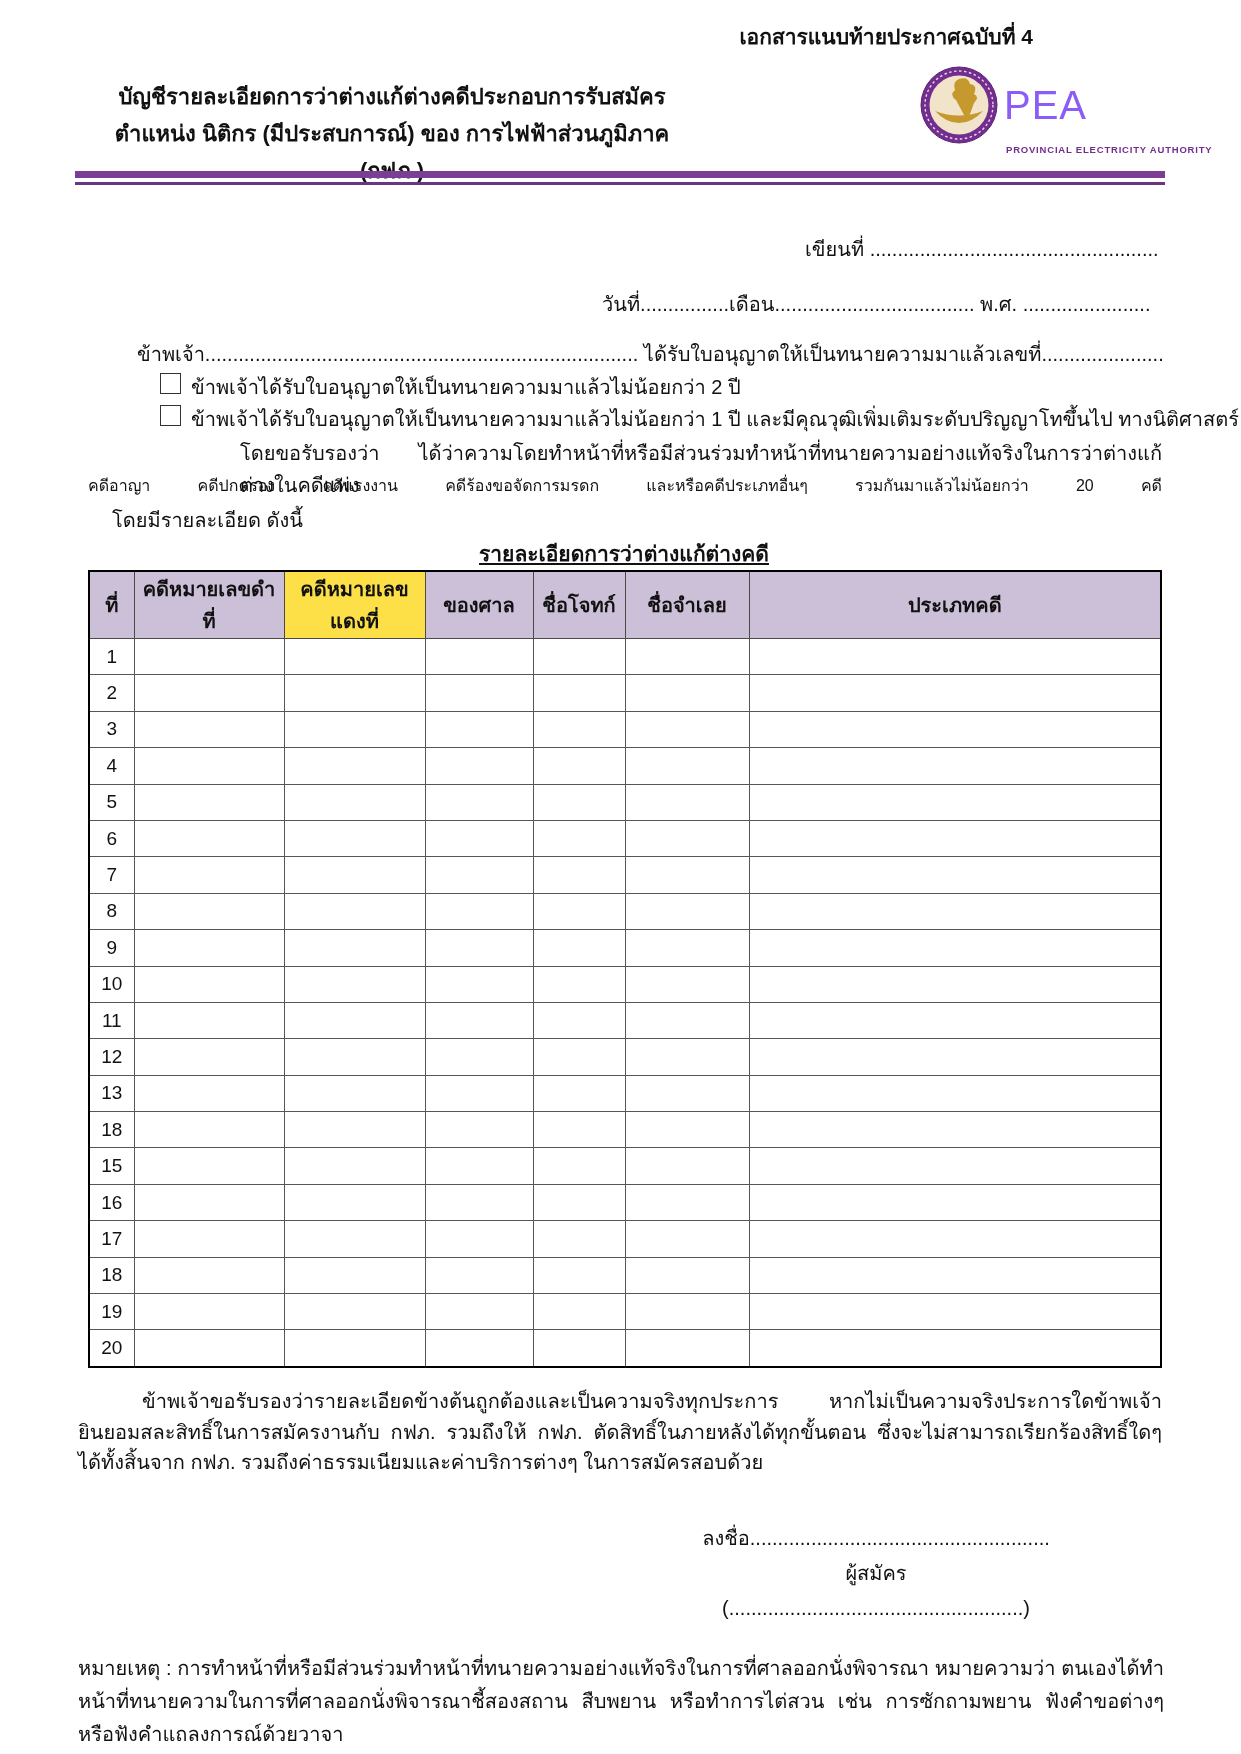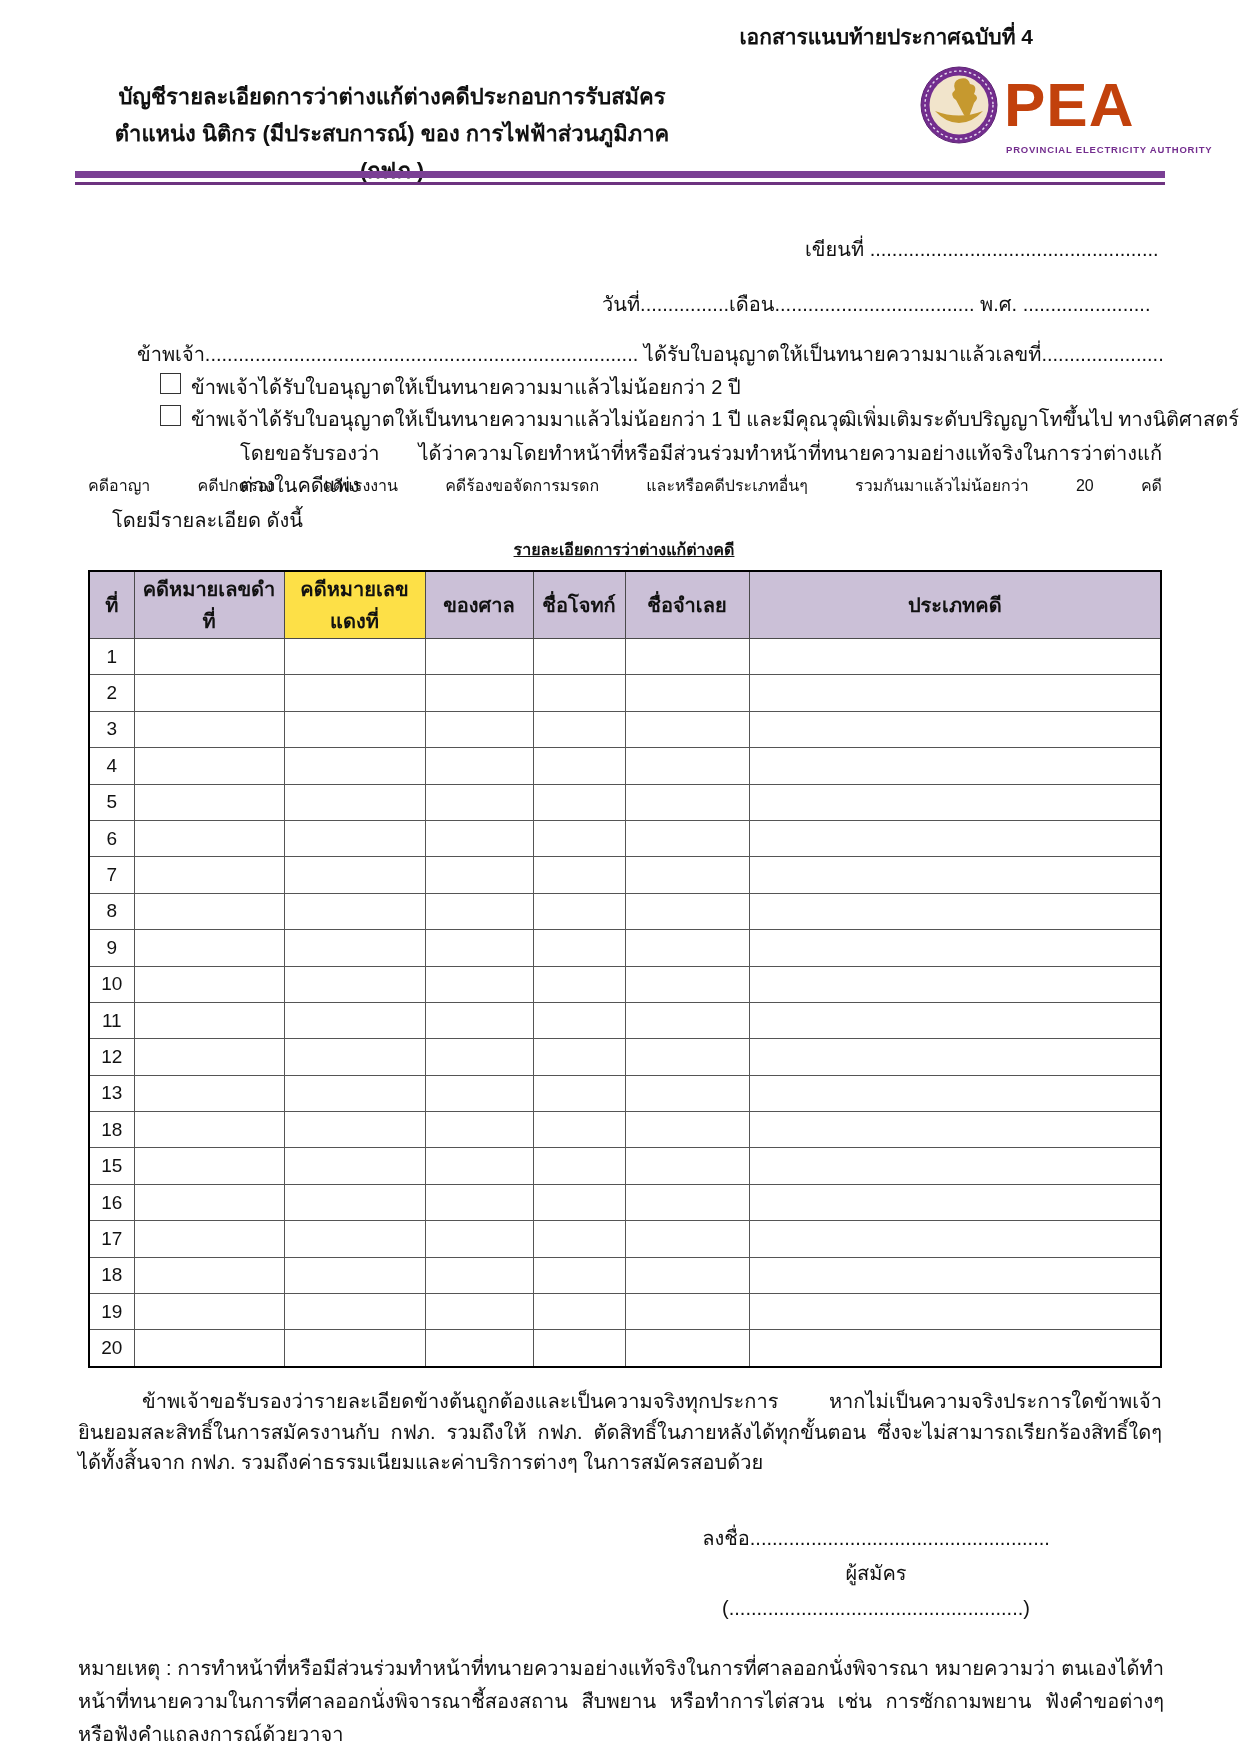--- a/index.html
+++ b/index.html
@@ -11,21 +11,21 @@
     font-family:"Liberation Sans","DejaVu Sans",sans-serif;
     color:#111111;
     overflow:hidden;
   }
   .abs{position:absolute;}
   .doc-ref{top:20px;right:208px;font-size:21px;font-weight:bold;}
   .title-block{top:78px;left:92px;width:600px;text-align:center;font-size:22px;font-weight:bold;line-height:37px;}
   
   .logo{top:62px;left:920px;width:230px;height:86px;}
   .logo .emblem{position:absolute;left:0;top:4px;}
-  .logo .pea-word{position:absolute;left:84px;top:14px;font-size:62px;font-weight:bold;color:#c2410c;letter-spacing:1px;line-height:58px;}
+  .logo .pea-word{position:absolute;left:84px;top:14px;font-size:40px;font-weight:normal;color:#8b5cf6;letter-spacing:1px;line-height:58px;}
   .logo .pea-sub{position:absolute;left:86px;top:72px;font-size:9.5px;font-weight:bold;color:#732d8e;letter-spacing:0.8px;white-space:nowrap;margin-top:10px;}
   
   .rule-wrap{top:171px;left:75px;width:1090px;}
   .rule-thick{height:7px;background:#7a3f94;}
   .rule-thin{height:3px;background:#6d3380;margin-top:4px;}
   
   .line{font-size:20px;white-space:nowrap;}
   .written-at{top:233px;left:805px;width:352px;overflow:hidden;}
   .date-line{top:288px;left:602px;width:562px;overflow:hidden;}
   .applicant-line{top:338px;left:137px;width:1026px;overflow:hidden;}
@@ -33,21 +33,21 @@
   .chk-box{position:absolute;width:19px;height:19px;border:1.6px solid #333;background:#fff;}
   .chk1-box{top:373px;left:160px;}
   .chk2-box{top:405px;left:160px;}
   .chk1-label{top:371px;left:191px;}
   .chk2-label{top:403px;left:191px;}
   .justline{text-align:justify;text-align-last:justify;}
   .certify1{top:437px;left:240px;width:922px;font-size:20px;}
   .certify2{top:473px;left:88px;width:1074px;font-size:16px;}
   .certify3{top:504px;left:112px;font-size:20px;}
   
-  .table-title{top:537px;left:88px;width:1072px;text-align:center;font-size:16px;font-weight:bold;text-decoration:underline;}
+  .table-title{top:537px;left:88px;width:1072px;text-align:center;font-size:21px;font-weight:bold;text-decoration:underline;}
   .case-table{position:absolute;top:570px;left:88px;width:1072px;border-collapse:collapse;table-layout:fixed;border:2px solid #000;}
   .case-table th{background:#cbc0d7;font-size:20px;font-weight:bold;height:66px;border:1px solid #4a4a4a;padding:0 2px;}
   .case-table td{border:1px solid #555;height:35.4px;font-size:19px;text-align:center;padding:0 2px;}
   
   .closing{top:1386px;left:78px;width:1084px;font-size:20px;line-height:30.5px;text-align:justify;text-indent:64px;}
   
   .signature{top:1521px;left:700px;width:352px;text-align:center;font-size:20px;line-height:35px;}
   
   .footnote{top:1652px;left:78px;width:1086px;font-size:20px;line-height:33px;text-align:justify;}
 </style>

